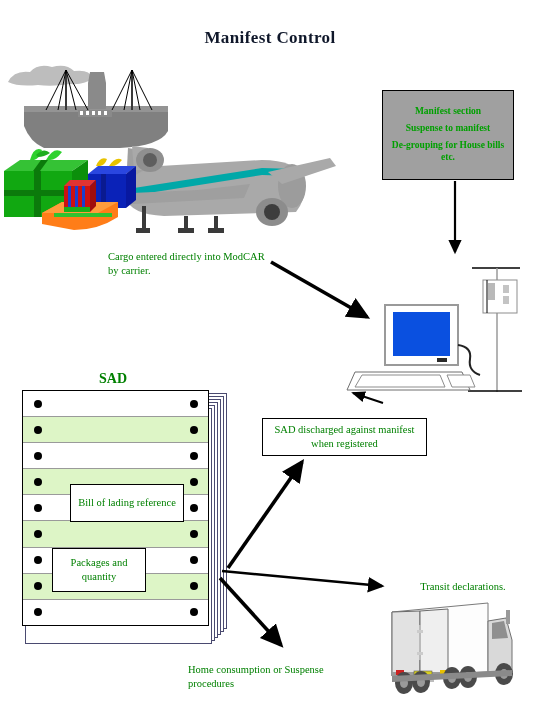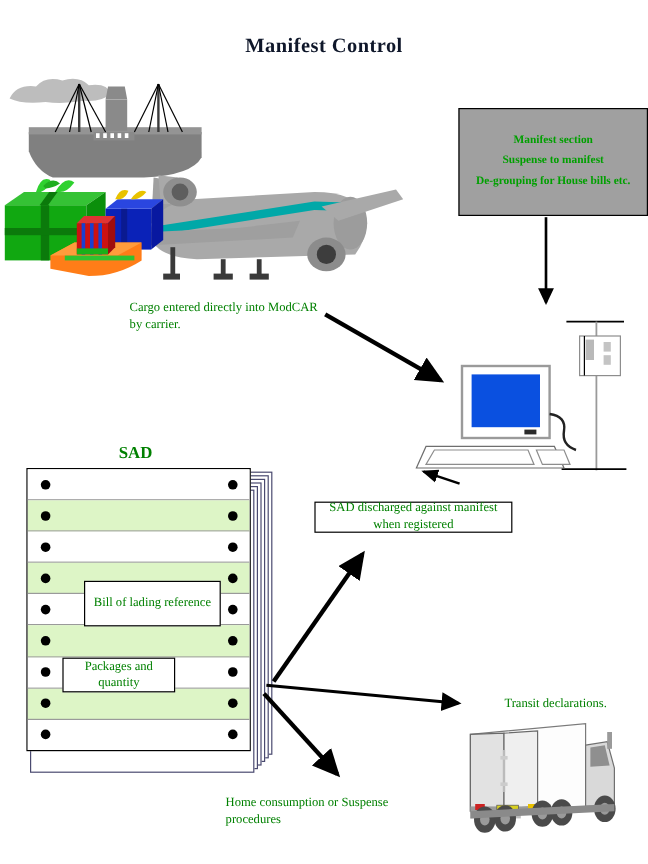--- a/index.html
+++ b/index.html
@@ -28,21 +28,21 @@
     text-align: center;
     color: #0f172a;
     font-size: 17px;
     font-weight: bold;
     letter-spacing: 0.4px;
   }
   
   #manifest-section-box {
     position: absolute;
     left: 382px; top: 90px;
-    width: 158px;
+    width: 132px;
     height: 90px;
     background: #a0a0a0;
     border: 1px solid #000000;
     box-sizing: border-box;
     display: flex;
     flex-direction: column;
     align-items: center;
     justify-content: center;
     padding: 3px 6px;
   }
@@ -72,21 +72,21 @@
     text-align: center;
     color: #008000;
     font-size: 14px;
     font-weight: bold;
   }
   
   #sad-discharged-box {
     position: absolute;
     left: 262px; top: 418px;
     width: 165px;
-    height: 26px;
+    height: 38px;
     border: 1px solid #000000;
     background: #ffffff;
     box-sizing: border-box;
     display: flex;
     align-items: center;
     justify-content: center;
   }
   #sad-discharged-box div {
     color: #008000;
     font-size: 10.5px;
@@ -144,21 +144,21 @@
     align-items: center;
     justify-content: center;
     color: #008000;
     font-size: 10.5px;
     text-align: center;
     line-height: 1.3;
     z-index: 6;
   }
   #field-manifest-number { left: 117px; top: 425px; width: 70px; height: 42px; }
   #field-bill-of-lading  { left: 70px;  top: 484px; width: 114px; height: 38px; }
-  #field-packages        { left: 52px;  top: 548px; width: 94px;  height: 29px; }
+  #field-packages        { left: 52px;  top: 548px; width: 94px;  height: 44px; }
   
   #arrow-layer {
     position: absolute;
     left: 0; top: 0;
     width: 540px; height: 720px;
     pointer-events: none;
     z-index: 8;
   }
   
   #art-layer {

